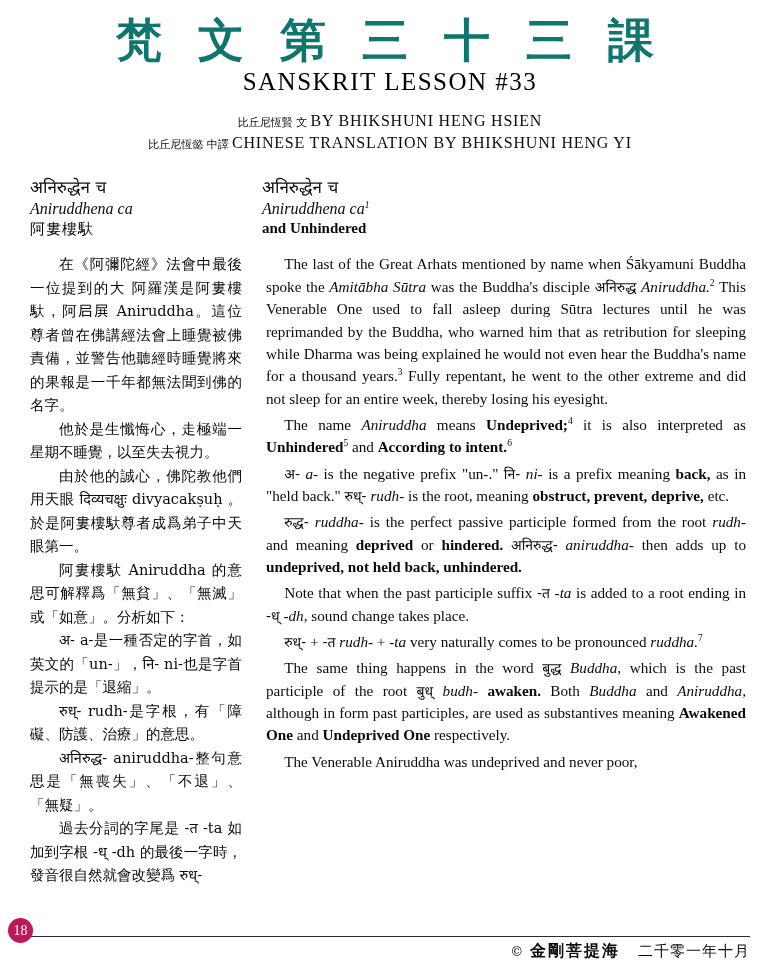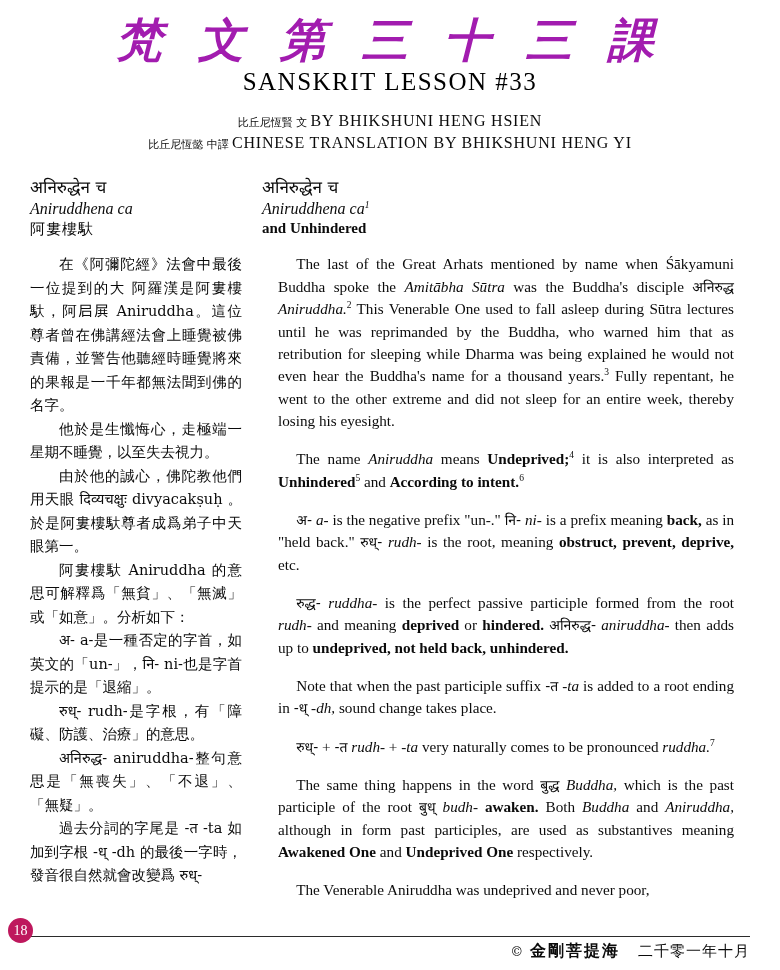--- a/index.html
+++ b/index.html
@@ -26,23 +26,22 @@
   .masthead {
     text-align: center;
     padding-top: 6px;
   }
   .cjk-title {
     font-family: "DejaVu Serif", serif;
     font-weight: bold;
     font-size: 46px;
     letter-spacing: 10px;
     line-height: 1.05;
-    color: #a21caf;
+    color: #0f766e;
     white-space: nowrap;
-    font-style: italic;
   }
   .lesson-title {
     font-family: "Liberation Serif", serif;
     font-size: 25px;
     letter-spacing: 1.5px;
     margin-top: 4px;
     color: #000;
   }
   .lesson-title .sc {
     font-size: 25px;
@@ -119,21 +118,21 @@
     margin: 0 0 0 0;
     text-indent: 2em;
   }
   .en-body {
     font-size: 15.2px;
     line-height: 1.47;
     text-align: justify;
     margin-top: 16px;
   }
   .en-body p {
-    margin: 16px;
+    margin: 4px;
     text-indent: 1.2em;
   }
   i { font-style: italic; }
   b { font-weight: bold; }
   sup {
     font-size: 9.5px;
     vertical-align: super;
     line-height: 0;
   }
   

